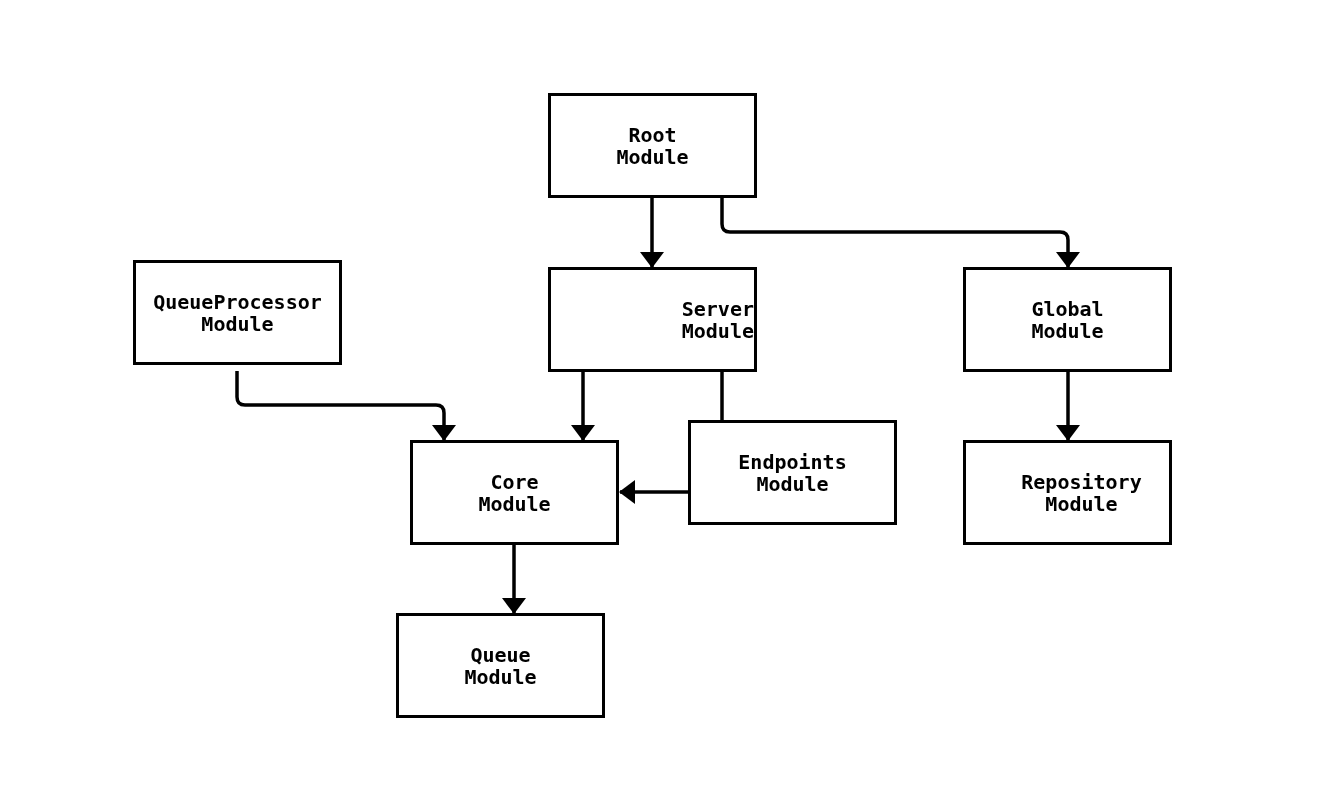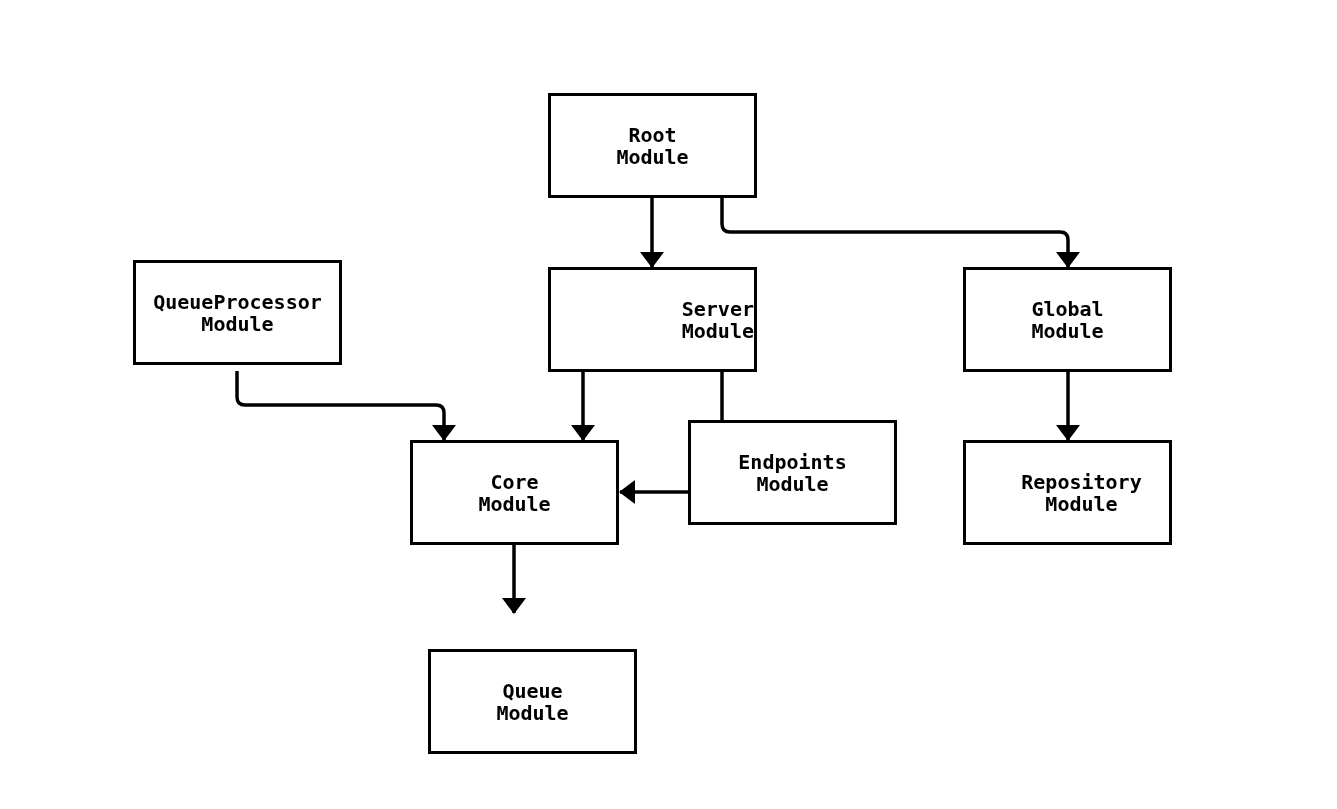--- a/index.html
+++ b/index.html
@@ -98,18 +98,18 @@
   <div class="node" style="left:688px; top:420px;">
     <span class="label">Endpoints
 Module</span>
   </div>
 
   <div class="node" style="left:963px; top:440px;padding-left:28px;">
     <span class="label">Repository
 Module</span>
   </div>
 
-  <div class="node" style="left:428px; top:613px;margin-top:36px;">
+  <div class="node" style="left:396px; top:613px;">
     <span class="label">Queue
 Module</span>
   </div>
 
 </div>
 
 </body></html>

